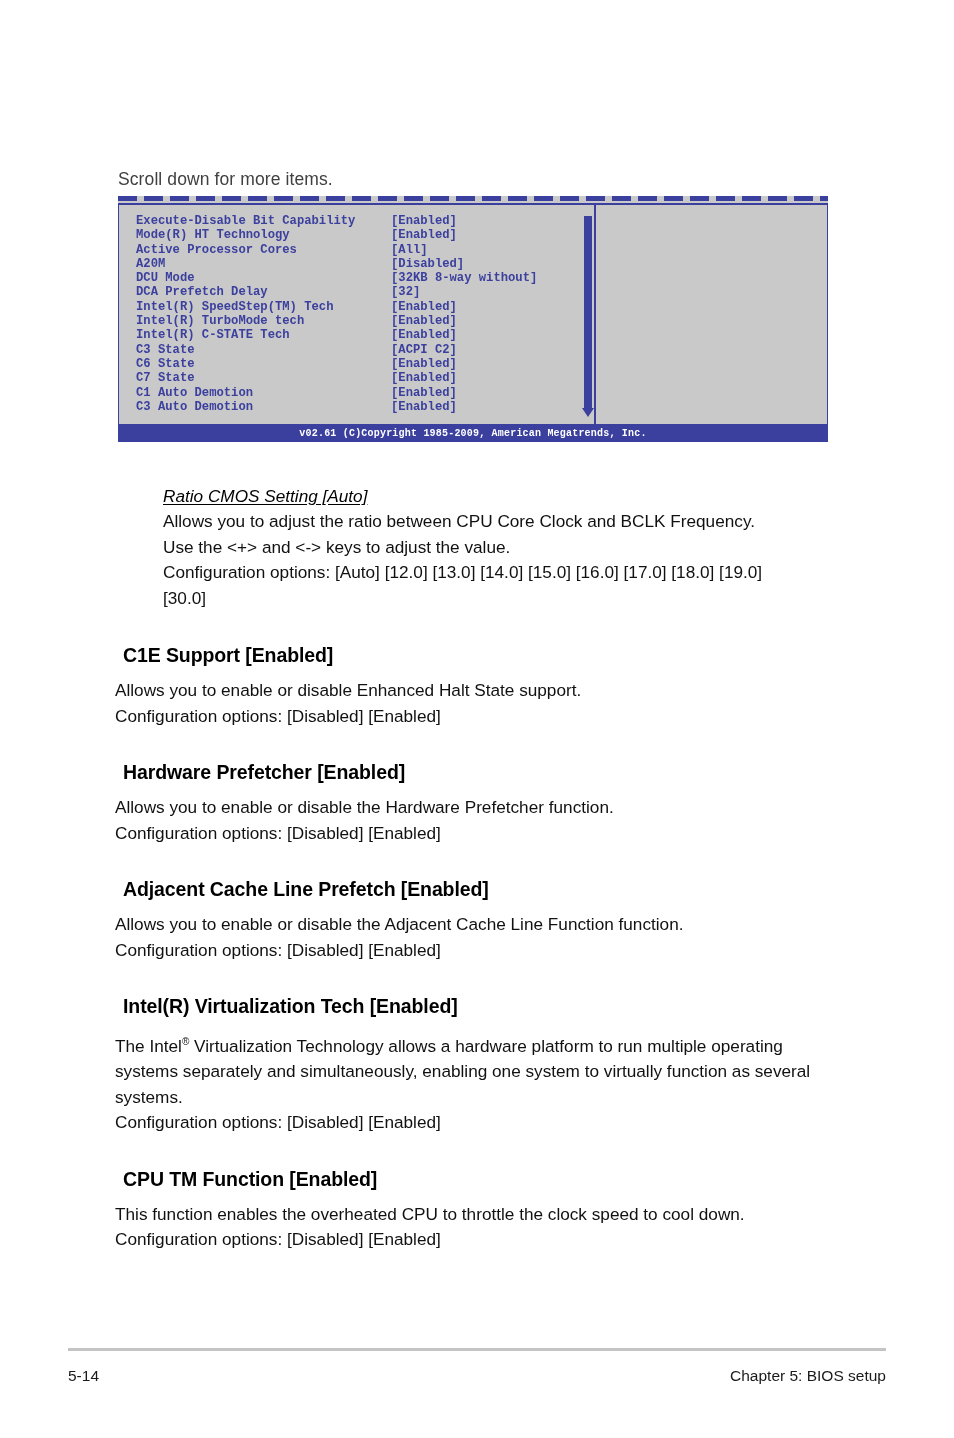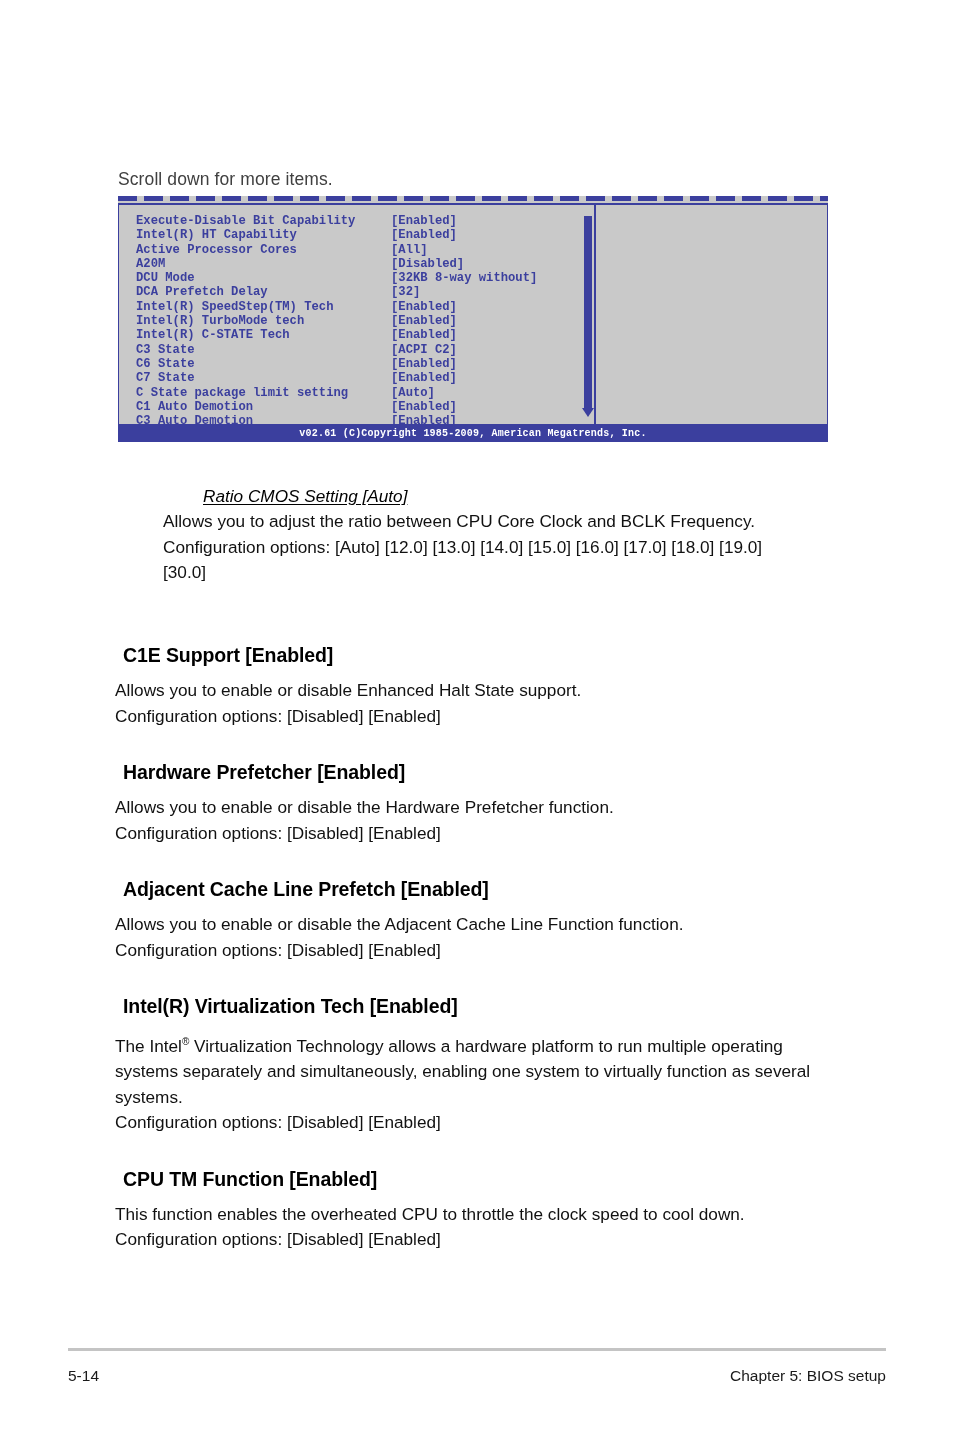--- a/index.html
+++ b/index.html
@@ -148,21 +148,20 @@
     left: 163px;
     top: 484px;
     width: 675px;
   }
   .sub-head {
     font-size: 17.2px;
     line-height: 25px;
     font-style: italic;
     text-decoration: underline;
     text-underline-offset: 2px;
-    margin-left: 40px;
   }
   .body-line {
     font-size: 17.2px;
     line-height: 25.5px;
     color: #111111;
   }
 
   
   .sections {
     position: absolute;
@@ -219,51 +218,51 @@
   <div class="scroll-note">Scroll down for more items.</div>
 
   <div class="bios-screen">
     <div class="bios-topdash"></div>
     <div class="bios-topdash-gap"></div>
 
     <div class="bios-body">
 
       <div class="bios-list" id="bios-list">
           <div class="bios-row"><span class="bios-name">Execute-Disable Bit Capability</span><span class="bios-val">[Enabled]</span></div>
-          <div class="bios-row"><span class="bios-name">Intel(R) HT Capability</span><span class="bios-val">[Enabled]</span></div>
+          <div class="bios-row"><span class="bios-name">Mode(R) HT Technology</span><span class="bios-val">[Enabled]</span></div>
           <div class="bios-row"><span class="bios-name">Active Processor Cores</span><span class="bios-val">[All]</span></div>
           <div class="bios-row"><span class="bios-name">A20M</span><span class="bios-val">[Disabled]</span></div>
           <div class="bios-row"><span class="bios-name">DCU Mode</span><span class="bios-val">[32KB 8-way without]</span></div>
           <div class="bios-row"><span class="bios-name">DCA Prefetch Delay</span><span class="bios-val">[32]</span></div>
           <div class="bios-row"><span class="bios-name">Intel(R) SpeedStep(TM) Tech</span><span class="bios-val">[Enabled]</span></div>
           <div class="bios-row"><span class="bios-name">Intel(R) TurboMode tech</span><span class="bios-val">[Enabled]</span></div>
           <div class="bios-row"><span class="bios-name">Intel(R) C-STATE Tech</span><span class="bios-val">[Enabled]</span></div>
           <div class="bios-row"><span class="bios-name">C3 State</span><span class="bios-val">[ACPI C2]</span></div>
           <div class="bios-row"><span class="bios-name">C6 State</span><span class="bios-val">[Enabled]</span></div>
           <div class="bios-row"><span class="bios-name">C7 State</span><span class="bios-val">[Enabled]</span></div>
-          <div class="bios-row"><span class="bios-name">C State package limit setting</span><span class="bios-val">[Auto]</span></div>
           <div class="bios-row"><span class="bios-name">C1 Auto Demotion</span><span class="bios-val">[Enabled]</span></div>
           <div class="bios-row"><span class="bios-name">C3 Auto Demotion</span><span class="bios-val">[Enabled]</span></div>
         </div>
 
       <div class="bios-scroll">
         <div class="bios-scroll-thumb"></div>
         <div class="bios-scroll-arrow"></div>
       </div>
 
       <div class="bios-divider"></div>
       <div class="bios-help"></div>
     </div>
 
     <div class="bios-footer">v02.61 (C)Copyright 1985-2009, American Megatrends, Inc.</div>
   </div>
 
   <div class="indent-block">
     <div class="sub-head">Ratio CMOS Setting [Auto]</div>
     <div class="body-line">Allows you to adjust the ratio between CPU Core Clock and BCLK Frequency.</div>
+    <div class="body-line">Use the &lt;+&gt; and &lt;-&gt; keys to adjust the value.</div>
     <div class="body-line">Configuration options: [Auto] [12.0] [13.0] [14.0] [15.0] [16.0] [17.0] [18.0] [19.0]</div>
     <div class="body-line">[30.0]</div>
   </div>
 
   <div class="sections" id="sections">
       <div class="sec">
         <div class="sec-title">C1E Support [Enabled]</div>
         <div class="sec-body">
           <p>Allows you to enable or disable Enhanced Halt State support.</p>
           <p>Configuration options: [Disabled] [Enabled]</p>

